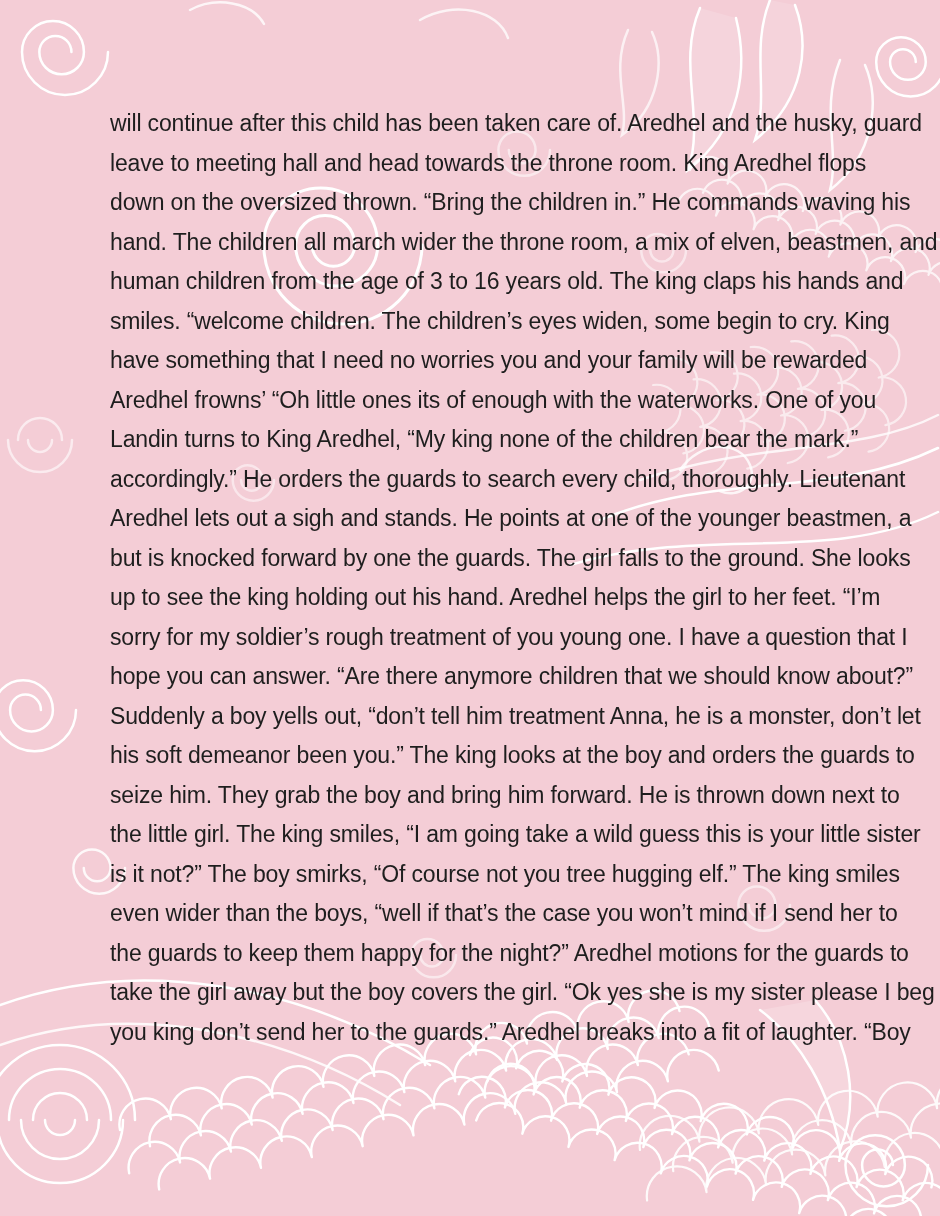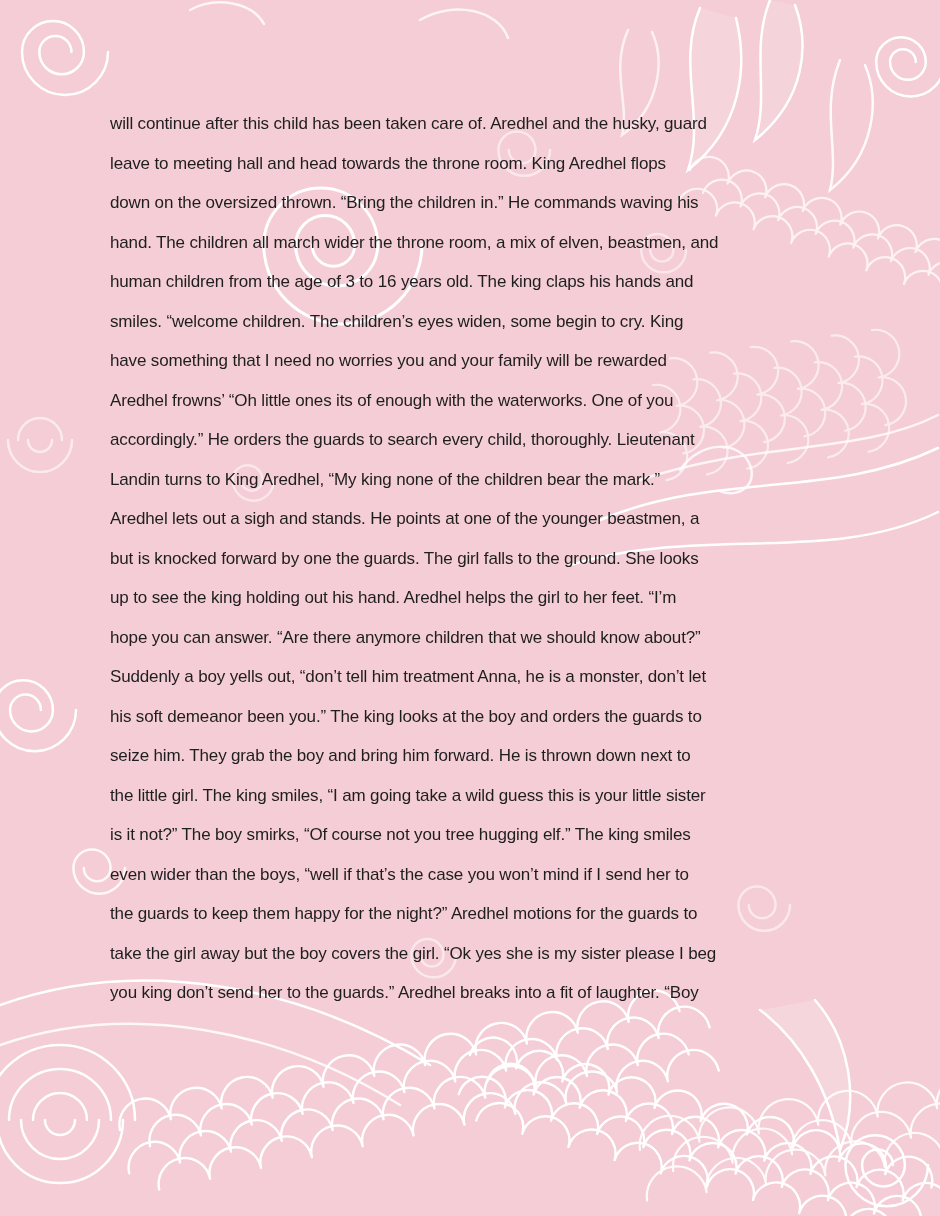--- a/index.html
+++ b/index.html
@@ -6,21 +6,21 @@
   .page{
     position:relative;
     width:940px;height:1216px;
     background:#f4cdd6;
     overflow:hidden;
     font-family:"Liberation Sans",sans-serif;
   }
   svg.pattern{position:absolute;left:0;top:0;width:940px;height:1216px;}
   .text-block{
     position:absolute;left:110px;top:104px;width:726px;
-    font-size:17px;color:#1e1e1e;letter-spacing:-0.15px;
+    font-size:23px;color:#1e1e1e;letter-spacing:-0.15px;
   }
   .line{
     height:39.5px;line-height:39.5px;white-space:nowrap;
   }
 </style>
 </head>
 <body>
 
 <div class="page">
   <svg class="pattern" id="pattern" viewBox="0 0 940 1216">
@@ -97,25 +97,26 @@
 
   <div class="text-block">
     <div class="line">will continue after this child has been taken care of. Aredhel and the husky, guard</div>
     <div class="line">leave to meeting hall and head towards the throne room. King Aredhel flops</div>
     <div class="line">down on the oversized thrown. “Bring the children in.” He commands waving his</div>
     <div class="line">hand. The children all march wider the throne room, a mix of elven, beastmen, and</div>
     <div class="line">human children from the age of 3 to 16 years old. The king claps his hands and</div>
     <div class="line">smiles. “welcome children. The children’s eyes widen, some begin to cry. King</div>
     <div class="line">have something that I need no worries you and your family will be rewarded</div>
     <div class="line">Aredhel frowns’ “Oh little ones its of enough with the waterworks. One of you</div>
+    <div class="line">Landin turns to King Aredhel, “My king none of the children bear the mark.”</div>
     <div class="line">accordingly.” He orders the guards to search every child, thoroughly. Lieutenant</div>
-    <div class="line">Landin turns to King Aredhel, “My king none of the children bear the mark.”</div>
     <div class="line">Aredhel lets out a sigh and stands. He points at one of the younger beastmen, a</div>
     <div class="line">but is knocked forward by one the guards. The girl falls to the ground. She looks</div>
     <div class="line">up to see the king holding out his hand. Aredhel helps the girl to her feet. “I’m</div>
+    <div class="line">sorry for my soldier’s rough treatment of you young one. I have a question that I</div>
     <div class="line">hope you can answer. “Are there anymore children that we should know about?”</div>
     <div class="line">Suddenly a boy yells out, “don’t tell him treatment Anna, he is a monster, don’t let</div>
     <div class="line">his soft demeanor been you.” The king looks at the boy and orders the guards to</div>
     <div class="line">seize him. They grab the boy and bring him forward. He is thrown down next to</div>
     <div class="line">the little girl. The king smiles, “I am going take a wild guess this is your little sister</div>
     <div class="line">is it not?” The boy smirks, “Of course not you tree hugging elf.” The king smiles</div>
     <div class="line">even wider than the boys, “well if that’s the case you won’t mind if I send her to</div>
     <div class="line">the guards to keep them happy for the night?” Aredhel motions for the guards to</div>
     <div class="line">take the girl away but the boy covers the girl. “Ok yes she is my sister please I beg</div>
     <div class="line">you king don’t send her to the guards.” Aredhel breaks into a fit of laughter. “Boy</div>

